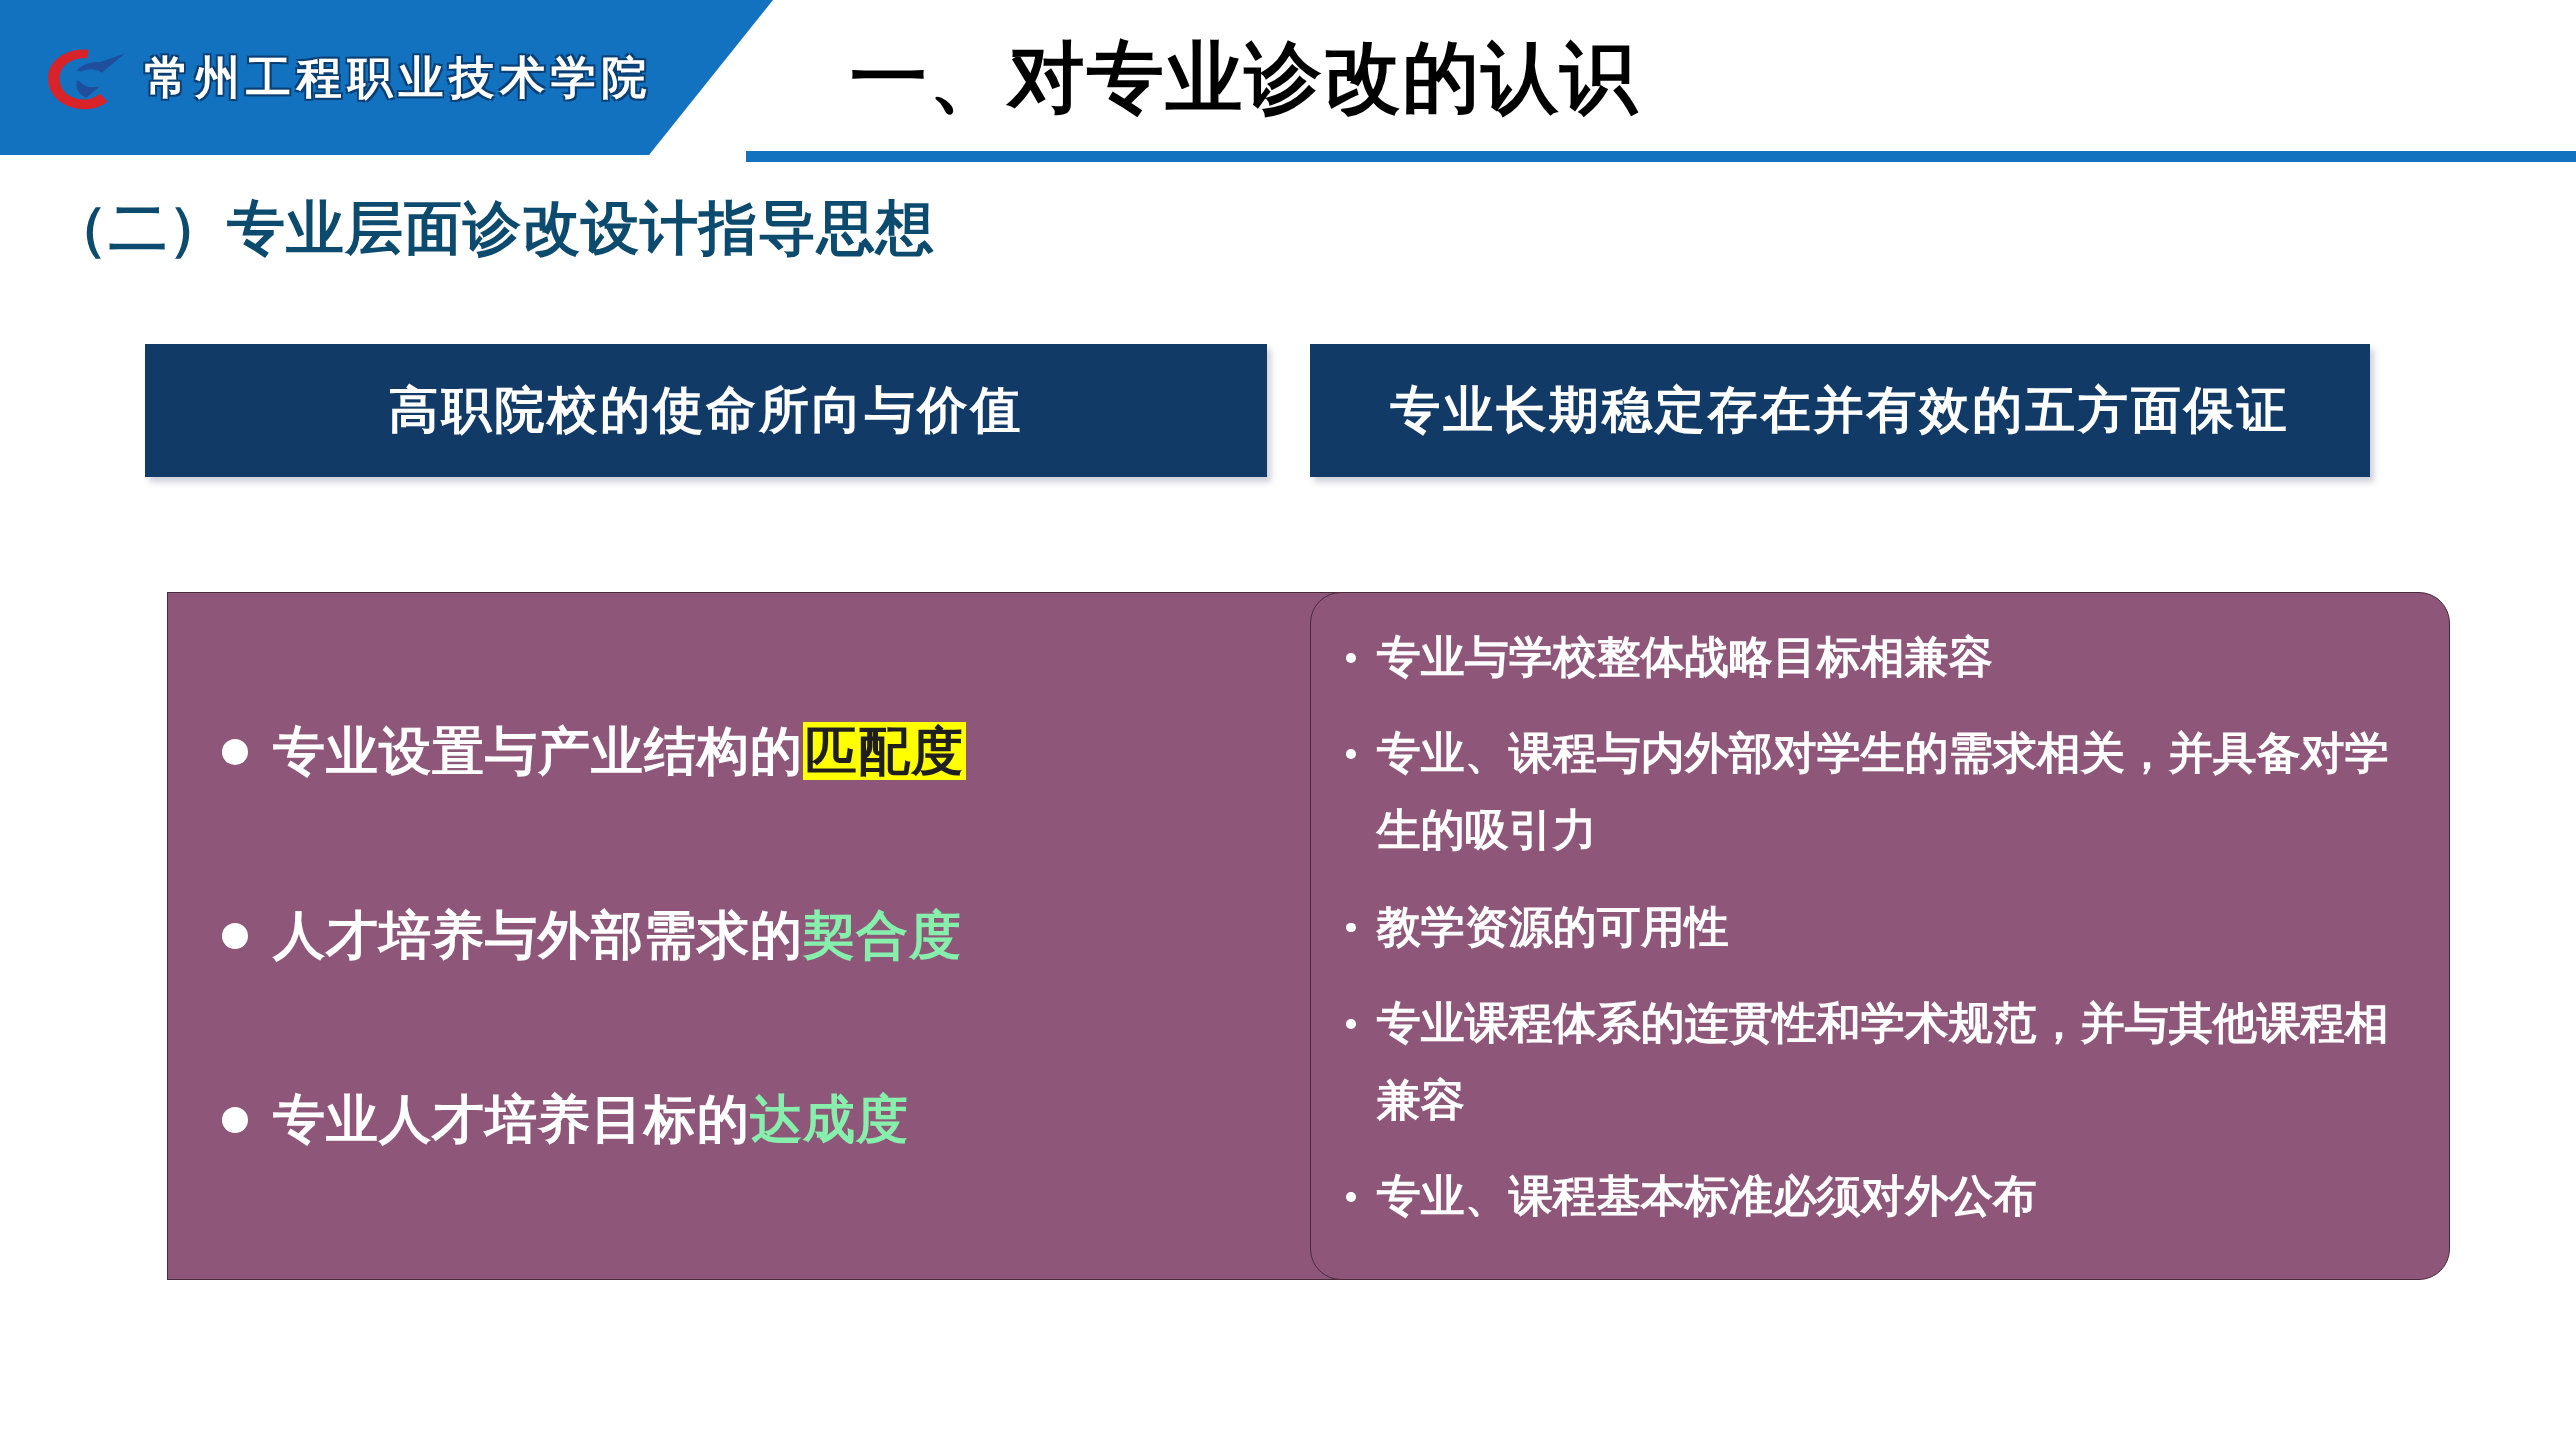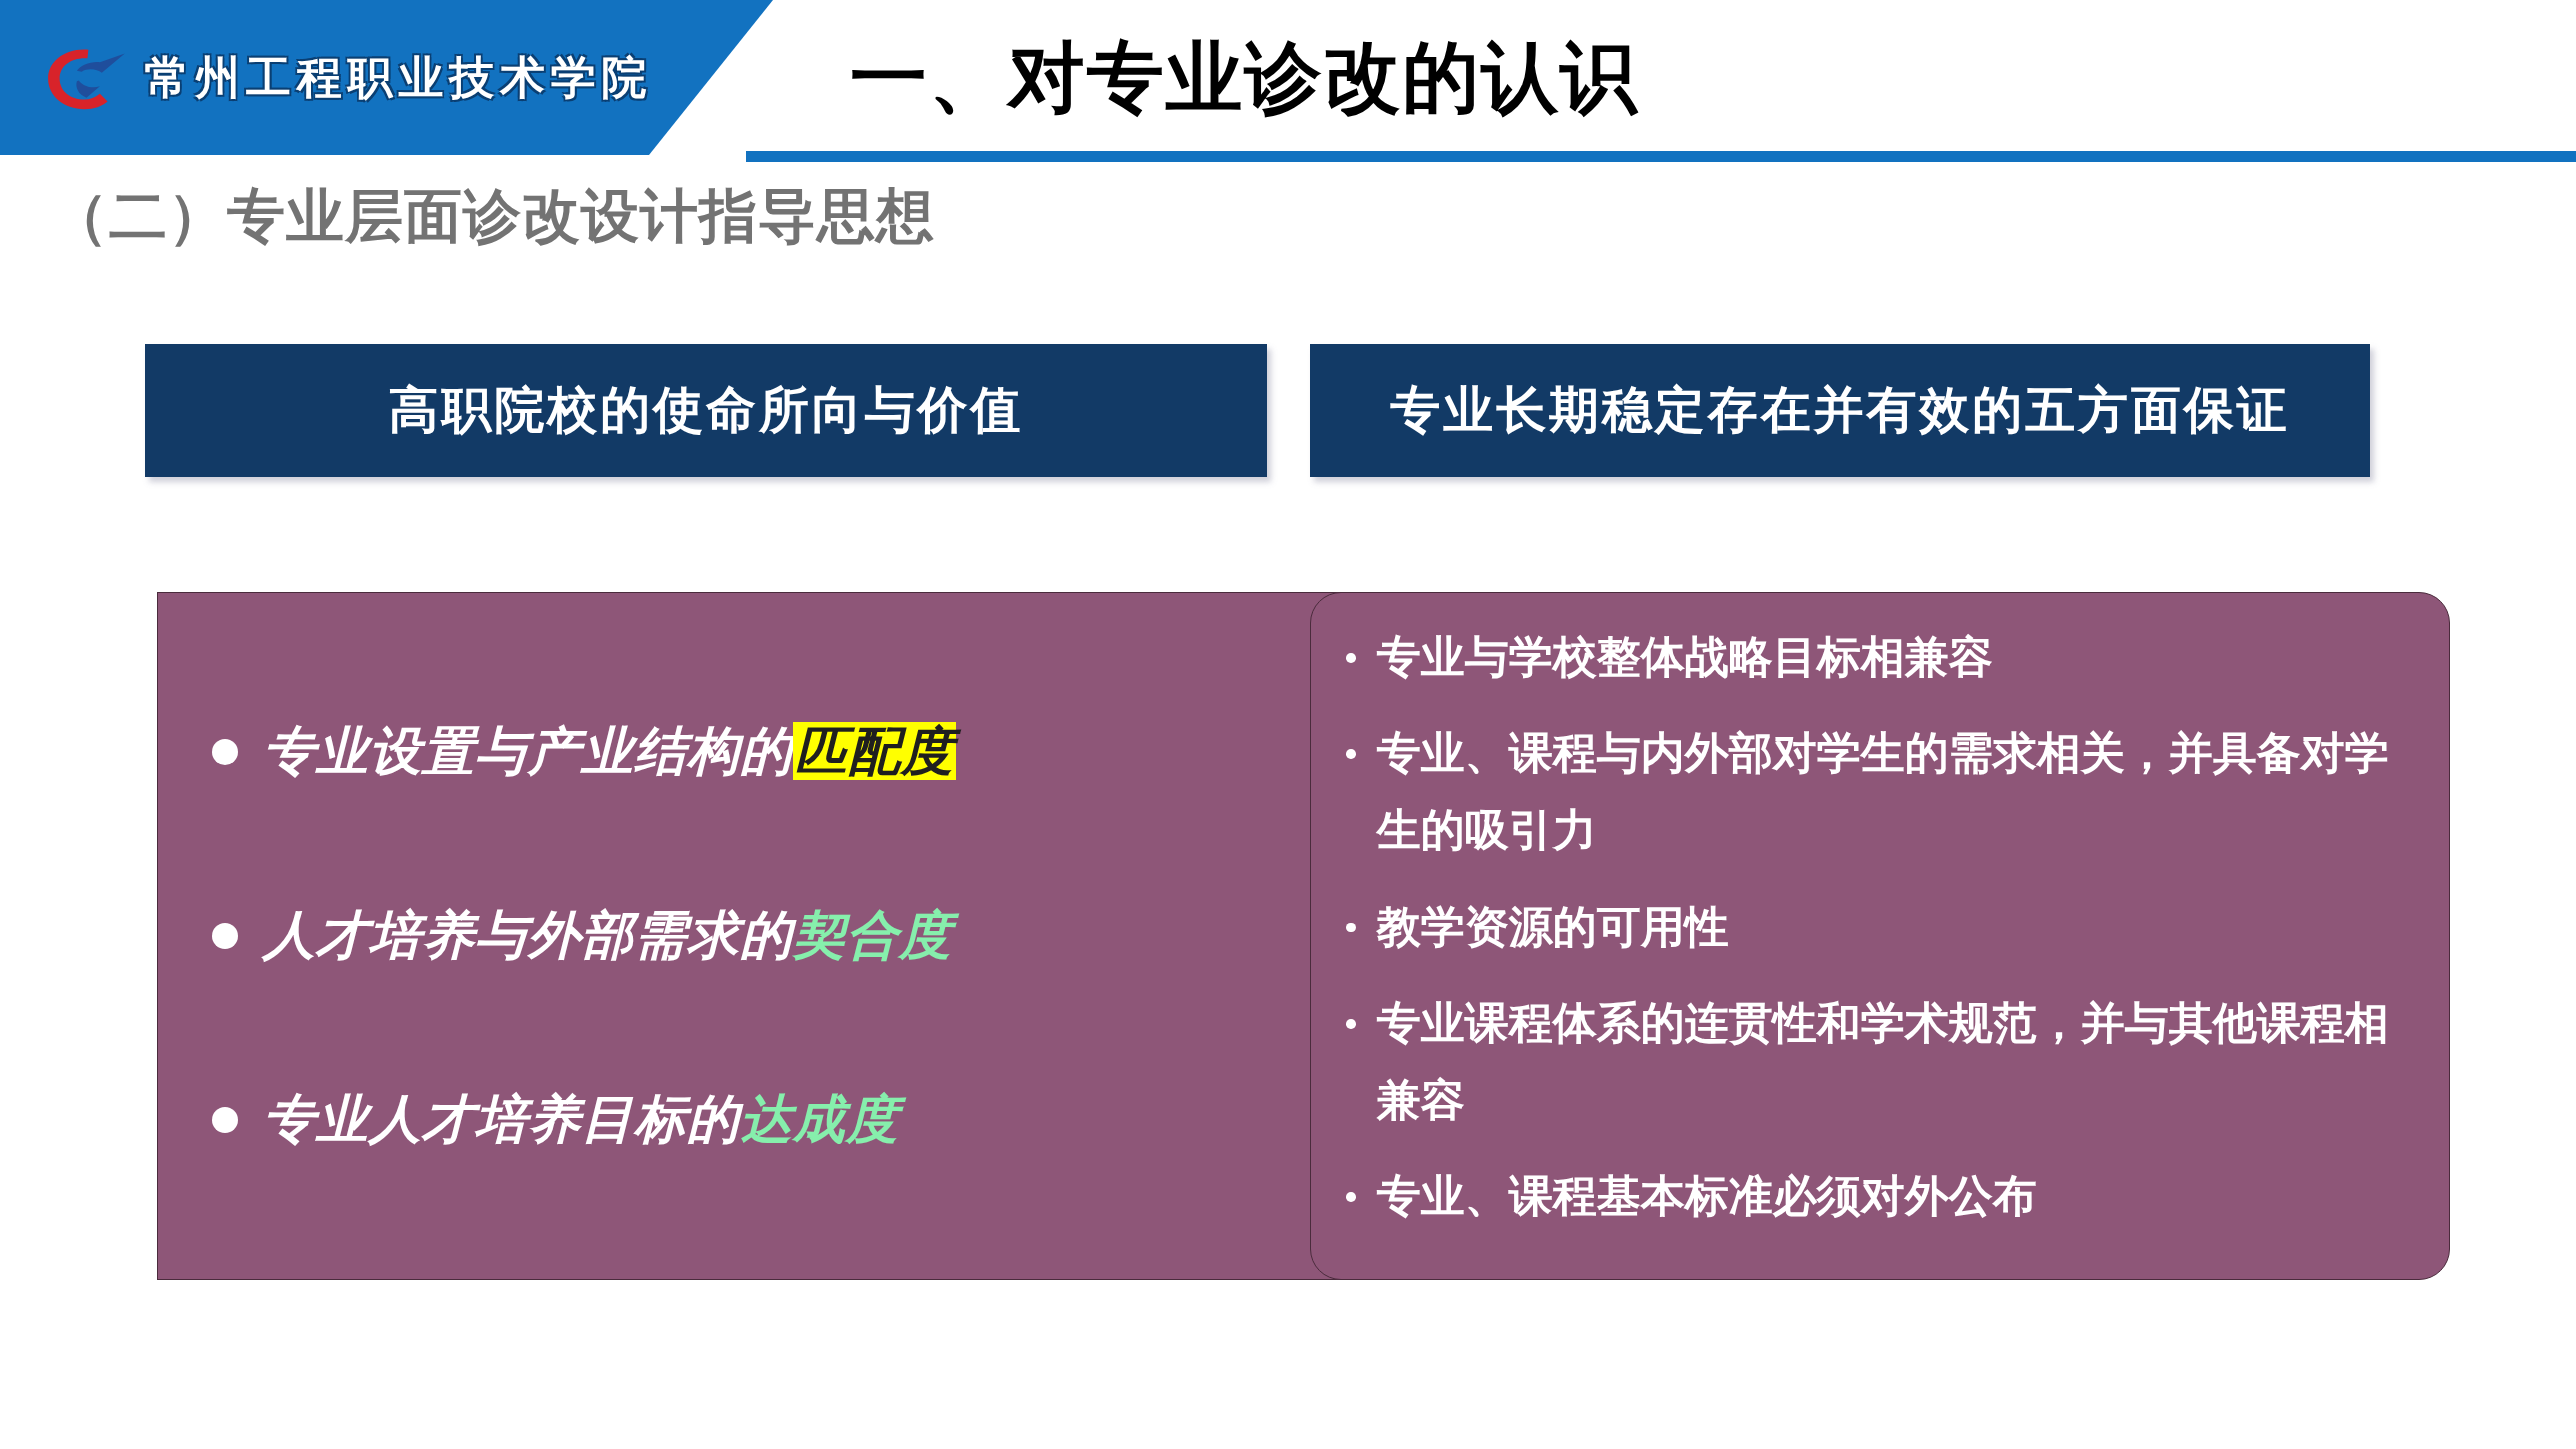--- a/index.html
+++ b/index.html
@@ -80,22 +80,22 @@
     top: 151px;
     width: 1830px;
     height: 10.6px;
     background: #1272c0;
   }
 
   
   #subtitle {
     position: absolute;
     left: 50px;
-    top: 178px;
-    color: #737373;
+    top: 190px;
+    color: #0c4a6e;
     font-size: 58px;
     font-weight: bold;
     letter-spacing: 1px;
     white-space: nowrap;
   }
 
   
   .col-header {
     position: absolute;
     top: 344px;
@@ -126,23 +126,22 @@
   
   .panel {
     position: absolute;
     top: 592px;
     height: 688px;
     background: #8e5678;
     border: 1.9px solid #4a2b3c;
     box-sizing: border-box;
   }
   #panel-left {
-    left: 157px;
+    left: 167px;
     width: 1298px;
-    font-style: italic;
   }
   #panel-right {
     left: 1310px;
     width: 1140px;
     border-radius: 31px;
   }
 
   
   #left-list {
     position: absolute;

